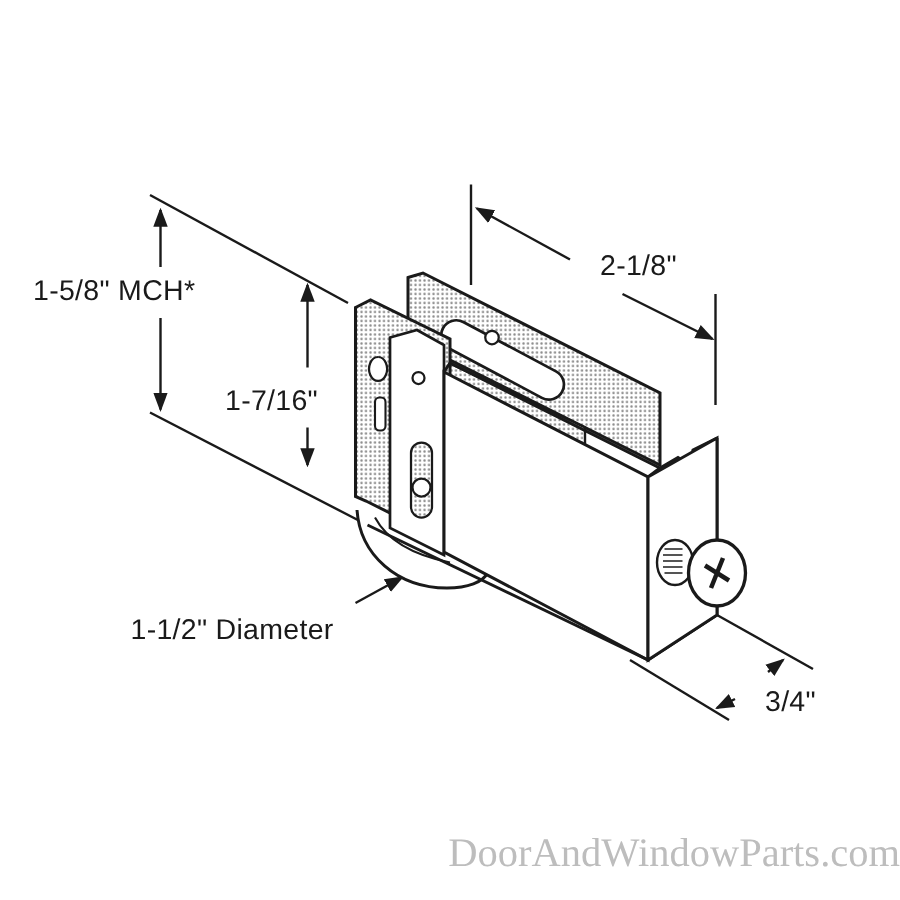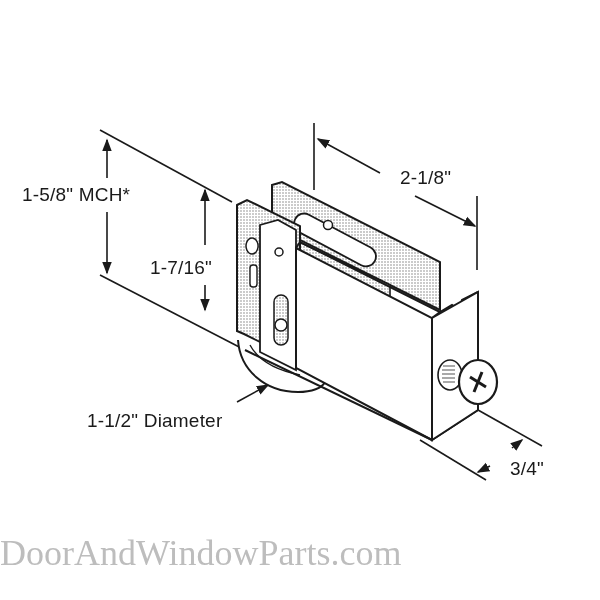--- a/index.html
+++ b/index.html
@@ -1,19 +1,19 @@
 <!DOCTYPE html>
 <html><head>
 <meta charset="utf-8">
 <style>
   html, body { margin: 0; padding: 0; background: #ffffff; }
   #canvas { position: relative; width: 600px; height: 600px; background: #ffffff; overflow: hidden; }
   svg { position: absolute; left: 0; top: 0; }
   .lbl { position: absolute; font-family: "Liberation Sans", sans-serif; color: #1a1a1a; font-size: 19px; white-space: nowrap; letter-spacing: 0.2px; }
-  .wm { position: absolute; font-family: "Liberation Serif", serif; color: #bdbdbd; font-size: 36px; white-space: nowrap; left: 0; width: 600px; text-align: left; top: 532px; }
+  .wm { position: absolute; font-family: "Liberation Serif", serif; color: #bdbdbd; font-size: 27px; white-space: nowrap; left: 0; width: 600px; text-align: right; top: 553px; }
 </style>
 </head>
 <body>
 
 <div id="canvas">
   <svg width="600" height="600" viewBox="0 0 600 600">
     <defs>
       <pattern id="dots" width="3" height="3" patternUnits="userSpaceOnUse">
         <rect width="3" height="3" fill="#ffffff"></rect>
         <circle cx="1" cy="1" r="0.8" fill="#8a8a8a"></circle>

